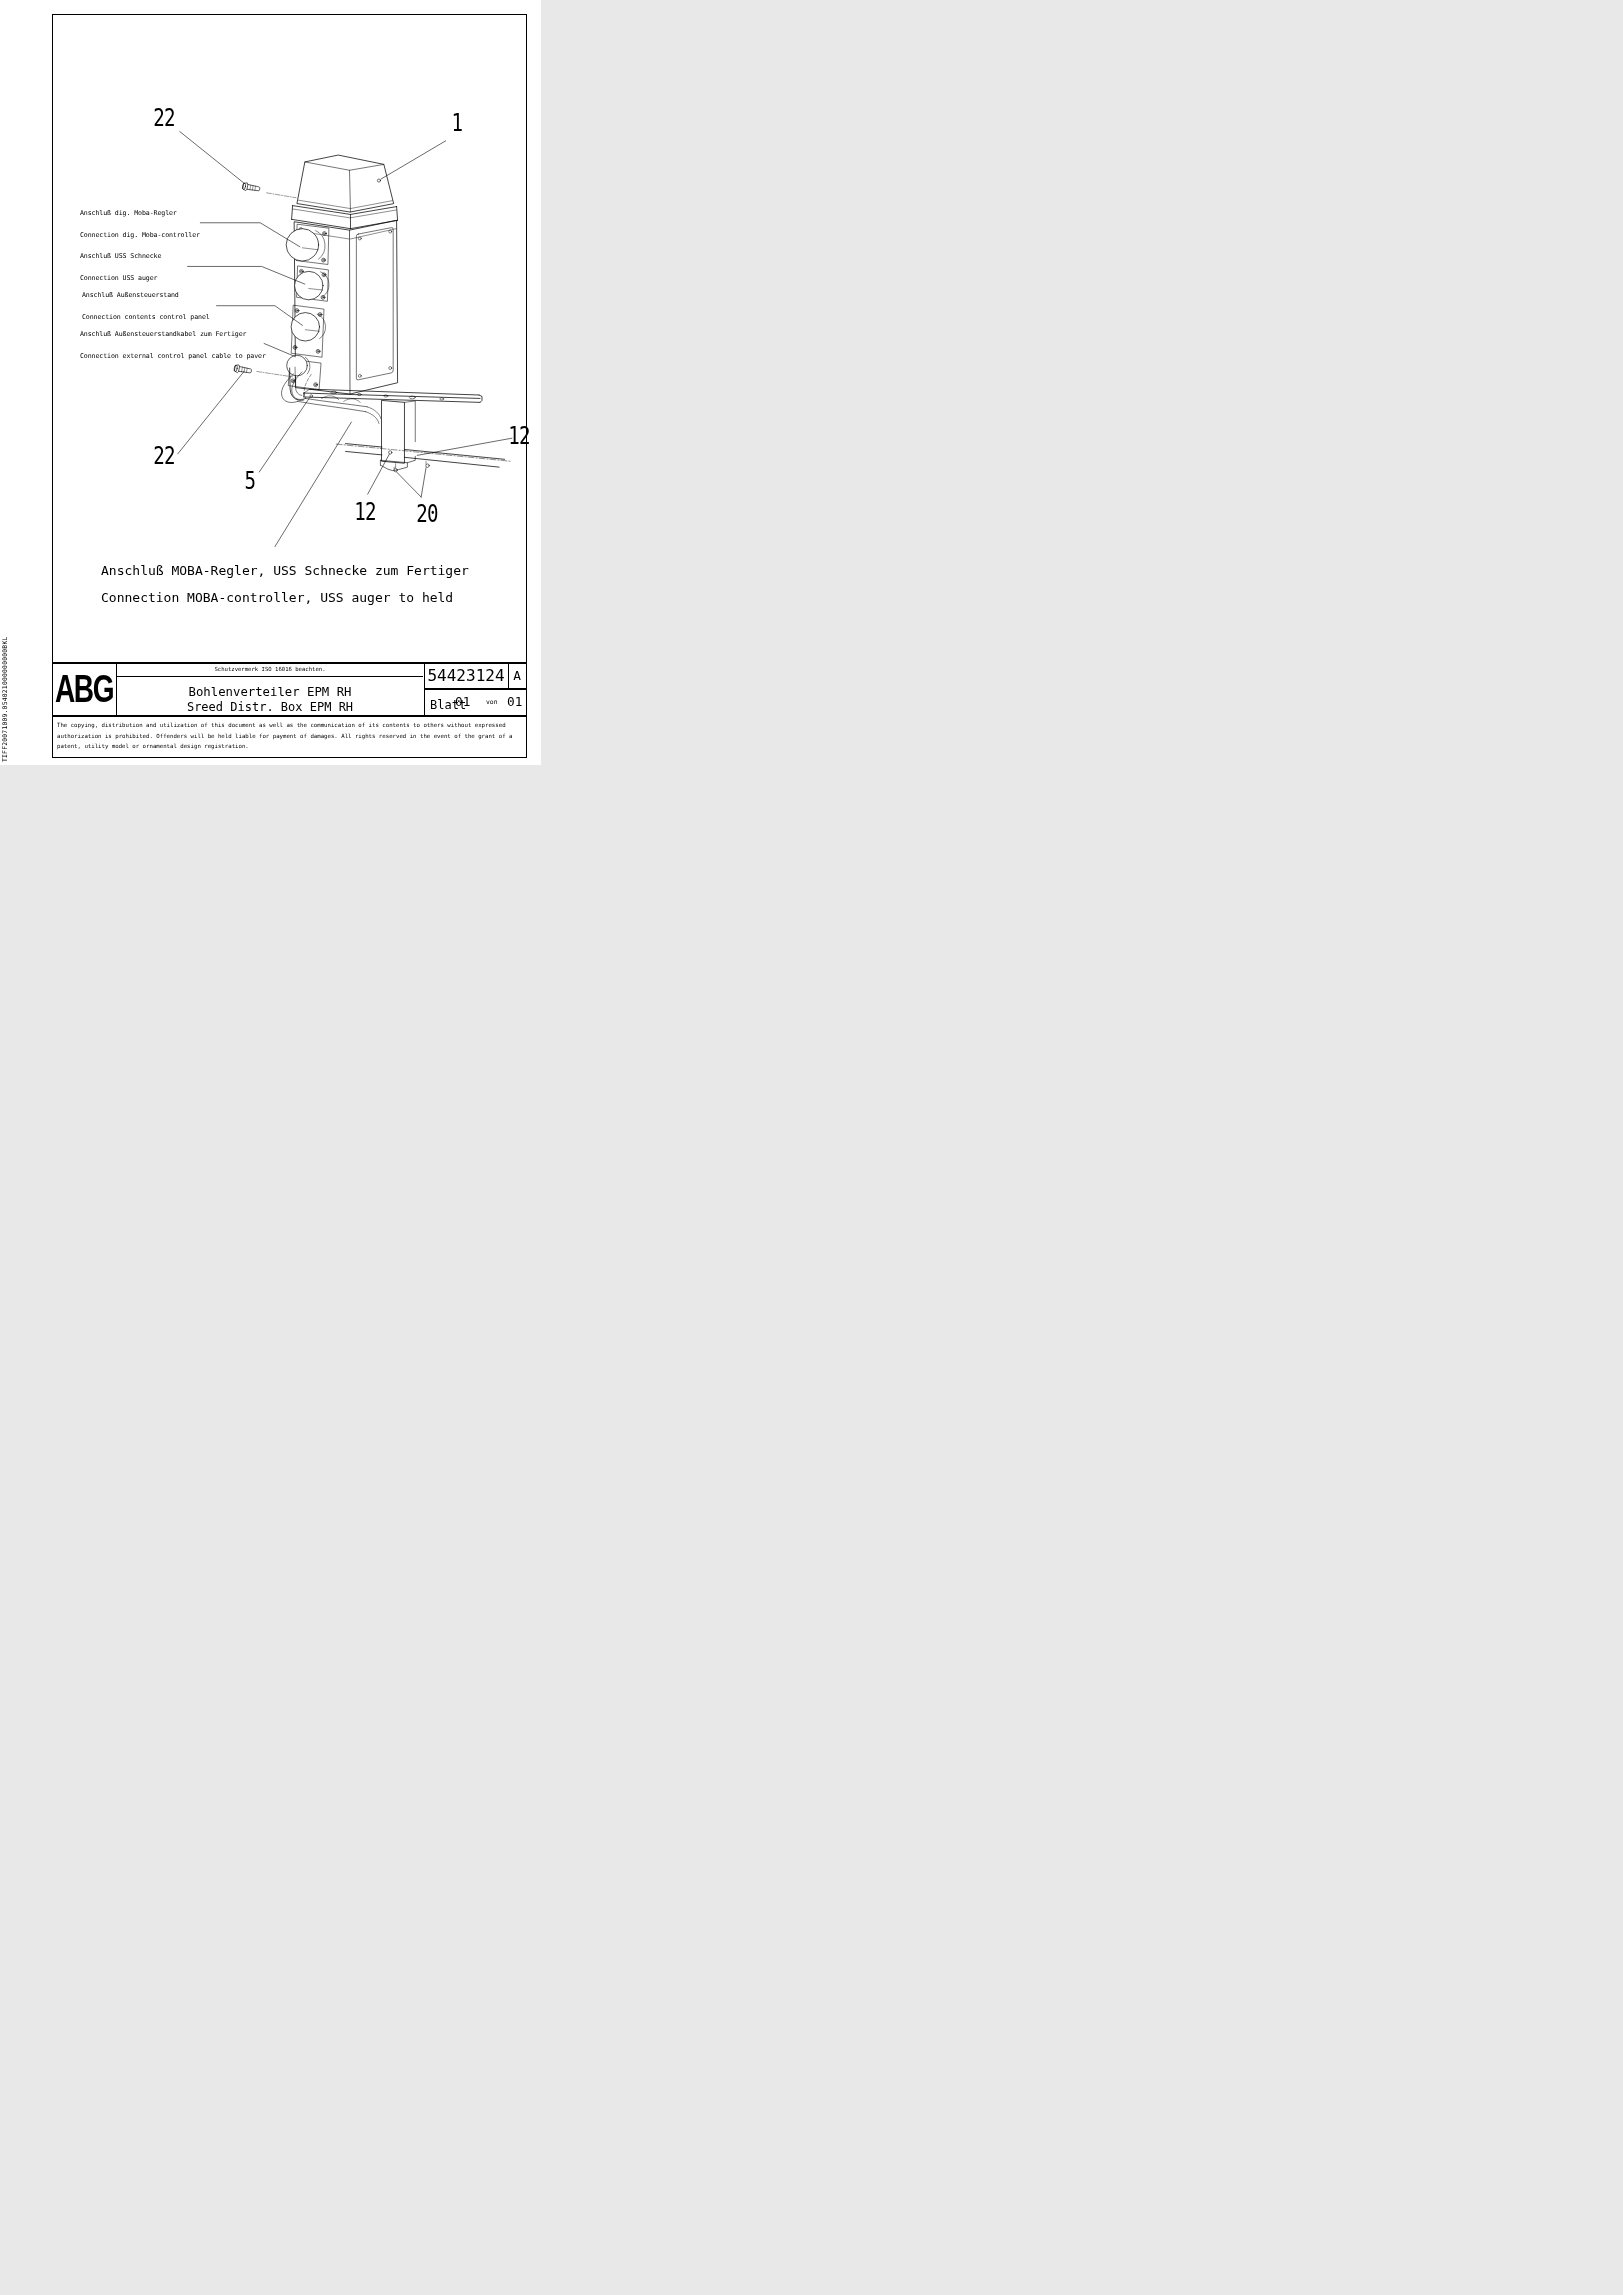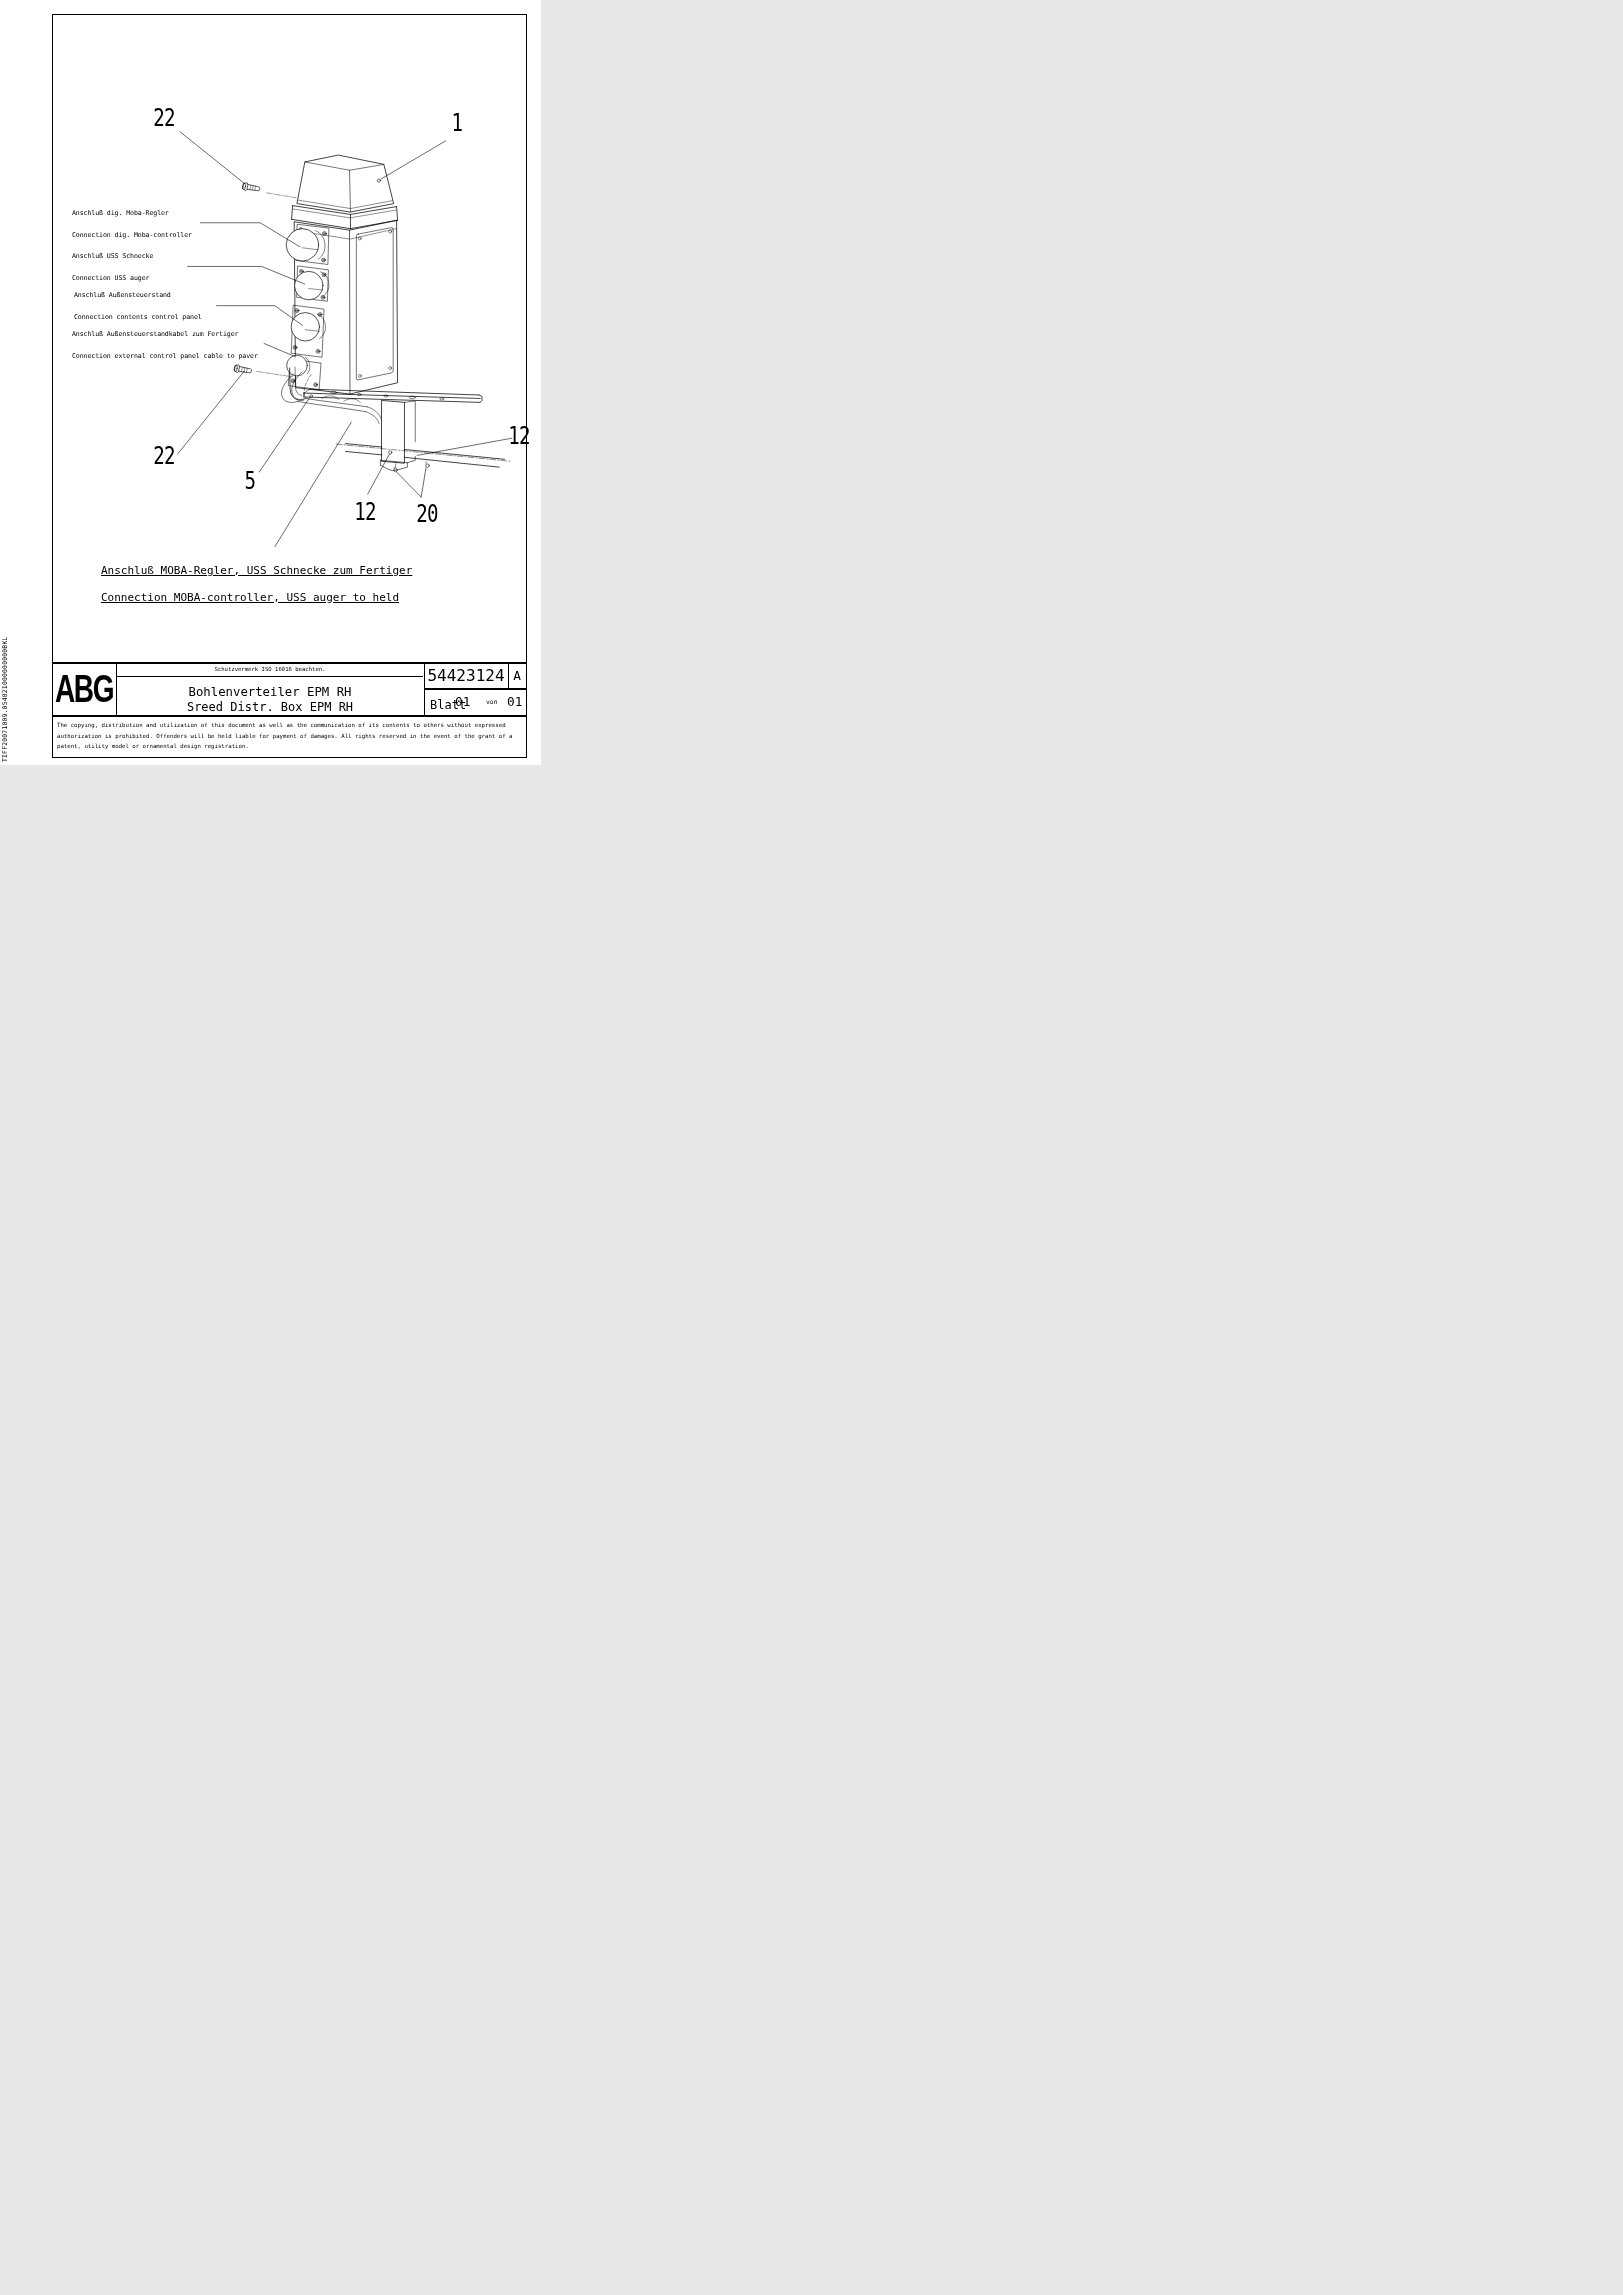--- a/index.html
+++ b/index.html
@@ -1,22 +1,22 @@
 <!DOCTYPE html>
 <html style="font-size:7.9px"><head>
 <meta charset="utf-8">
 <style>
   html,body{margin:0;padding:0;background:#e8e8e8;}
   .page{position:relative;width:541px;height:765px;background:#ffffff;overflow:hidden;
         font-family:"DejaVu Sans Mono",monospace;color:#000;}
   .frame{position:absolute;left:52px;top:14.2px;width:475px;height:744px;
          border:1.2px solid #000;box-sizing:border-box;}
   .hline,.vline{position:absolute;background:#000;}
-  .callout{position:absolute;font-size:6.6px;line-height:10.8px;white-space:pre;letter-spacing:-0.1px;}
-  .bottomlabel{position:absolute;font-size:11px;line-height:13.3px;white-space:pre;text-decoration:underline;}
+  .callout{position:absolute;font-size:6.6px;line-height:10.8px;white-space:pre;letter-spacing:-0.1px;margin-left:8px;}
+  .bottomlabel{position:absolute;font-size:13px;line-height:13.3px;white-space:pre;}
   .pn{position:absolute;font-size:25.5px;transform:translate(-50%,-54%) scaleX(0.75);
       transform-origin:center;letter-spacing:-1px;}
   .tbtext{position:absolute;white-space:pre;}
   .center{transform:translate(-50%,-50%);}
   .sidecode{position:absolute;left:1px;top:762px;transform-origin:0 0;
             transform:rotate(-90deg);font-size:6.4px;letter-spacing:0.2px;white-space:pre;}
   svg{position:absolute;left:0;top:0;}
 </style>
 </head>
 <body>

